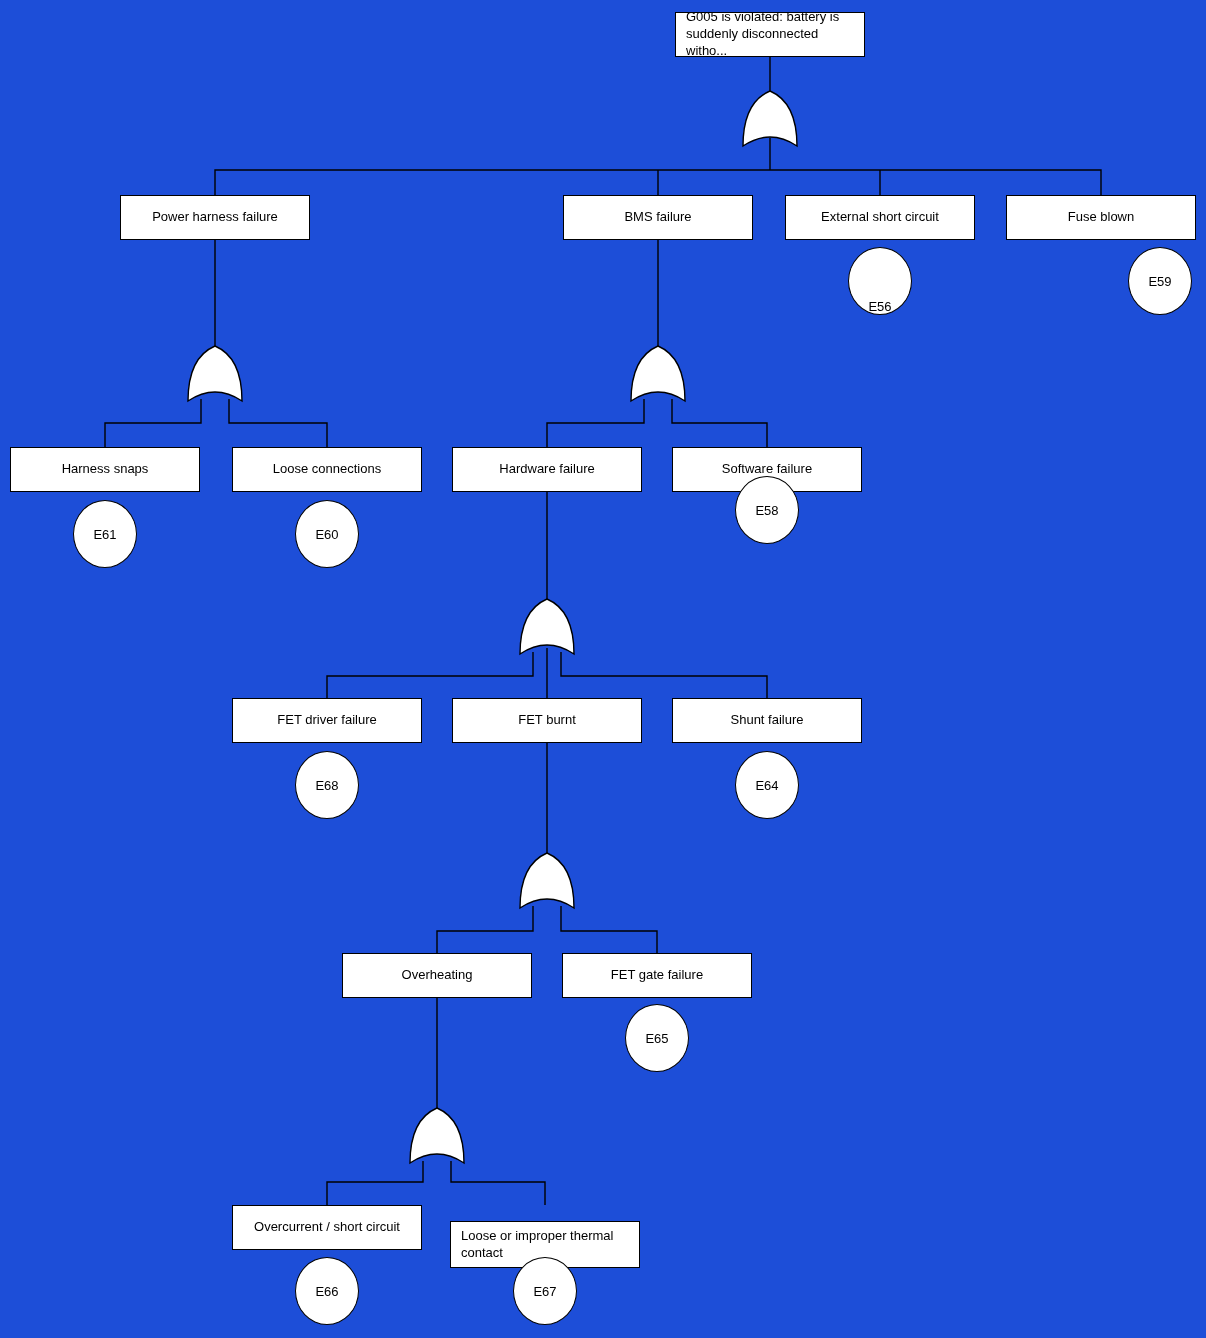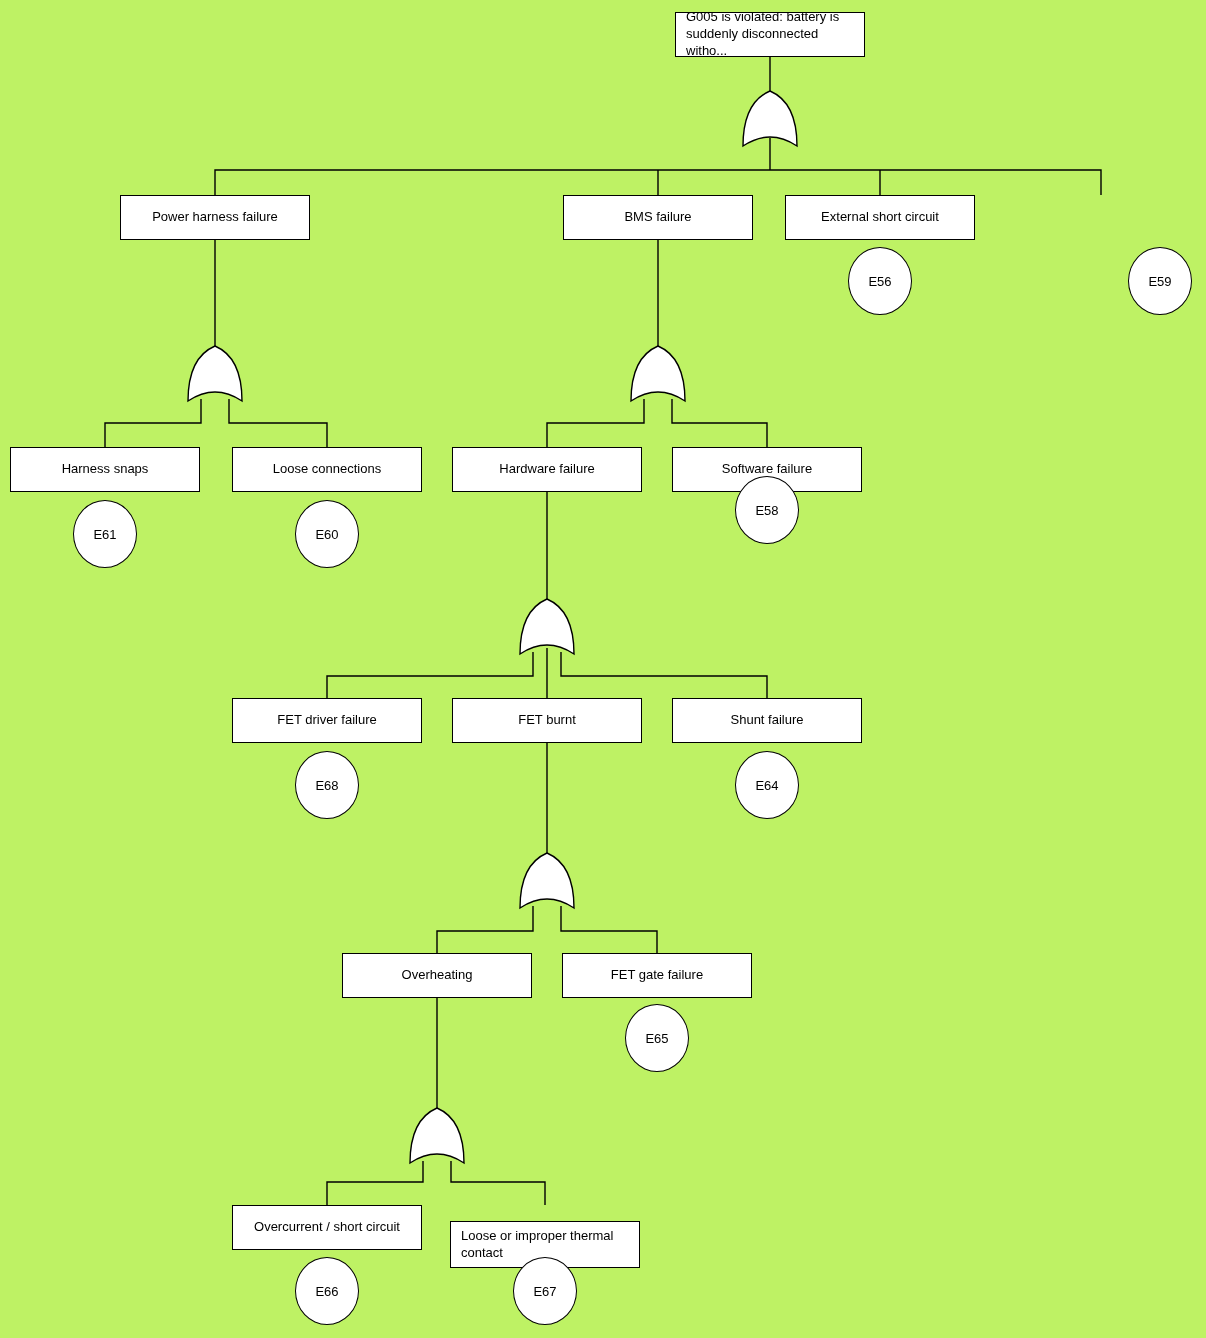--- a/index.html
+++ b/index.html
@@ -5,21 +5,21 @@
   html, body {
     margin: 0;
     padding: 0;
     background: #ffffff;
     font-family: "Liberation Sans", "DejaVu Sans", sans-serif;
   }
   #canvas {
     position: relative;
     width: 1206px;
     height: 1338px;
-    background: #bef264;
+    background: #1d4ed8;
     overflow: hidden;
   }
   #wires {
     position: absolute;
     left: 0; top: 0;
     width: 1206px; height: 1338px;
   }
   .node {
     position: absolute;
     width: 190px;
@@ -94,20 +94,23 @@
 
   <div class="node" style="left:120px; top:195px;">
     <span>Power harness failure</span>
   </div>
   <div class="node" style="left:563px; top:195px;">
     <span>BMS failure</span>
   </div>
   <div class="node" style="left:785px; top:195px;">
     <span>External short circuit</span>
   </div>
+  <div class="node" style="left:1006px; top:195px;">
+    <span>Fuse blown</span>
+  </div>
 
   <div class="node" style="left:10px; top:447px;">
     <span>Harness snaps</span>
   </div>
   <div class="node" style="left:232px; top:447px;">
     <span>Loose connections</span>
   </div>
   <div class="node" style="left:452px; top:447px;">
     <span>Hardware failure</span>
   </div>
@@ -132,21 +135,21 @@
     <span>FET gate failure</span>
   </div>
 
   <div class="node" style="left:232px; top:1205px;">
     <span>Overcurrent / short circuit</span>
   </div>
   <div class="node wrap-left tall" style="left:450px; top:1205px;">
     <span>Loose or improper thermal contact</span>
   </div>
 
-  <div class="event" style="left:848px; top:247px;">
+  <div class="event" style="left:848px; top:247px;align-items:flex-end;">
     <span>E56</span>
   </div>
   <div class="event" style="left:1128px; top:247px;">
     <span>E59</span>
   </div>
   <div class="event" style="left:73px; top:500px;">
     <span>E61</span>
   </div>
   <div class="event" style="left:295px; top:500px;">
     <span>E60</span>

